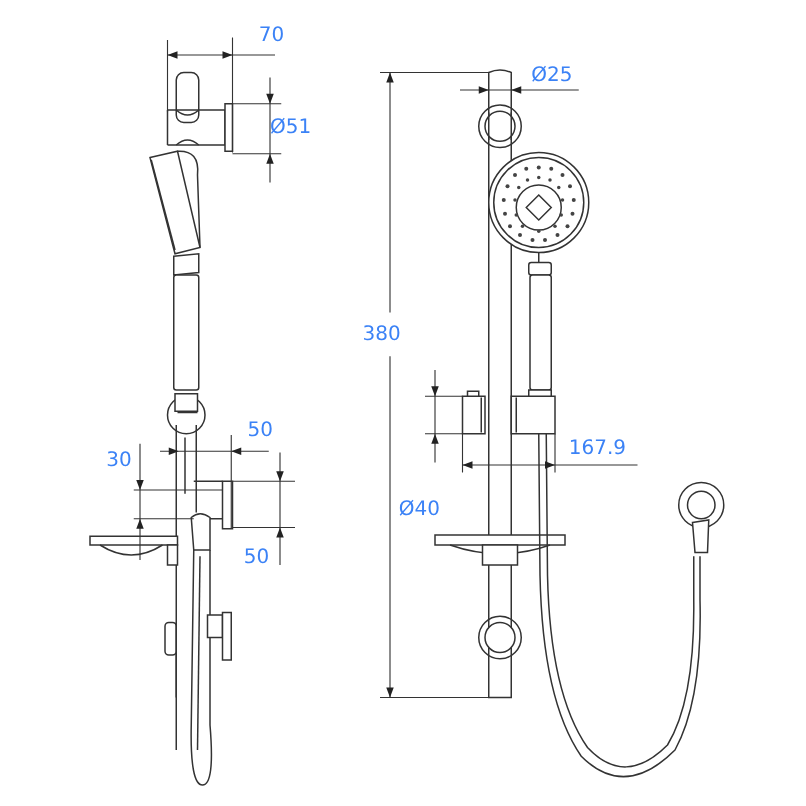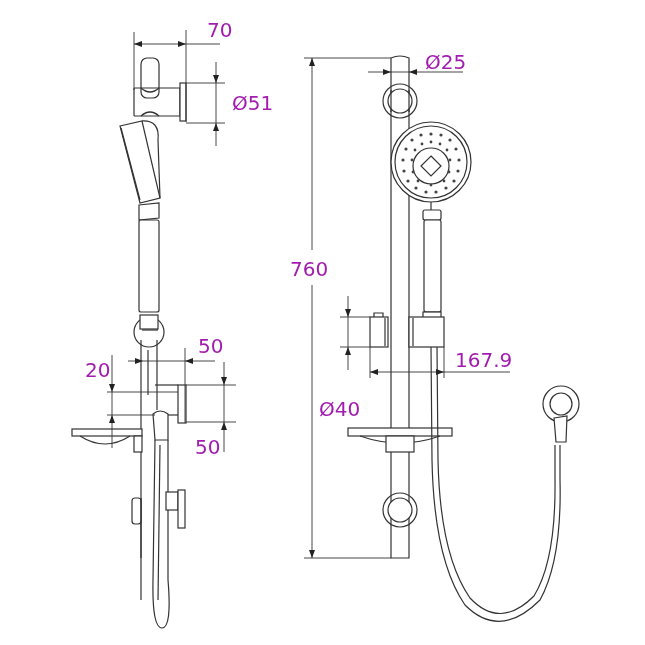--- a/index.html
+++ b/index.html
@@ -2,21 +2,21 @@
 <html><head>
 <meta charset="utf-8">
 <style>
   html, body { margin:0; padding:0; background:#ffffff; }
   body { width:645px; height:645px; position:relative; overflow:hidden; font-family:"DejaVu Sans", sans-serif; }
   svg { position:absolute; left:0; top:0; }
   .ln { stroke:#333333; stroke-width:1.2; fill:none; }
   .lnw { stroke:#333333; stroke-width:1.2; fill:#ffffff; }
   .dim { stroke:#333333; stroke-width:0.9; fill:none; }
   .arr { fill:#222222; stroke:none; }
-  .lbl { position:absolute; font-family:"DejaVu Sans", sans-serif; font-size:20px; color:#a21caf; line-height:1; white-space:nowrap; }
+  .lbl { position:absolute; font-family:"DejaVu Sans", sans-serif; font-size:16px; color:#3b82f6; line-height:1; white-space:nowrap; }
   .dot { fill:#444444; }
 </style>
 </head>
 <body>
 
 <svg width="645" height="645" viewBox="0 0 645 645">
 
   <g>
 
     <rect class="lnw" x="141" y="58" width="18" height="40" rx="6"></rect>
@@ -185,21 +185,21 @@
 
     <line class="dim" x1="370" y1="347" x2="370" y2="378"></line>
     <line class="dim" x1="444" y1="347" x2="444" y2="378"></line>
     <line class="dim" x1="370" y1="372" x2="510" y2="372"></line>
     <path class="arr" d="M370 372 L378 369 L378 375 Z"></path>
     <path class="arr" d="M444 372 L436 369 L436 375 Z"></path>
   </g>
 </svg>
 
 <div class="lbl" style="left:207px;top:20px;">70</div>
-<div class="lbl" style="left:232px;top:93px;">Ø51</div>
+<div class="lbl" style="left:216px;top:93px;">Ø51</div>
 <div class="lbl" style="left:198px;top:336px;">50</div>
-<div class="lbl" style="left:85px;top:360px;">20</div>
+<div class="lbl" style="left:85px;top:360px;">30</div>
 <div class="lbl" style="left:195px;top:437px;">50</div>
 
-<div class="lbl" style="left:290px;top:259px;">760</div>
+<div class="lbl" style="left:290px;top:259px;">380</div>
 <div class="lbl" style="left:425px;top:52px;text-align:right;">Ø25</div>
 <div class="lbl" style="left:319px;top:399px;">Ø40</div>
 <div class="lbl" style="left:455px;top:350px;">167.9</div>
 
 </body></html>

